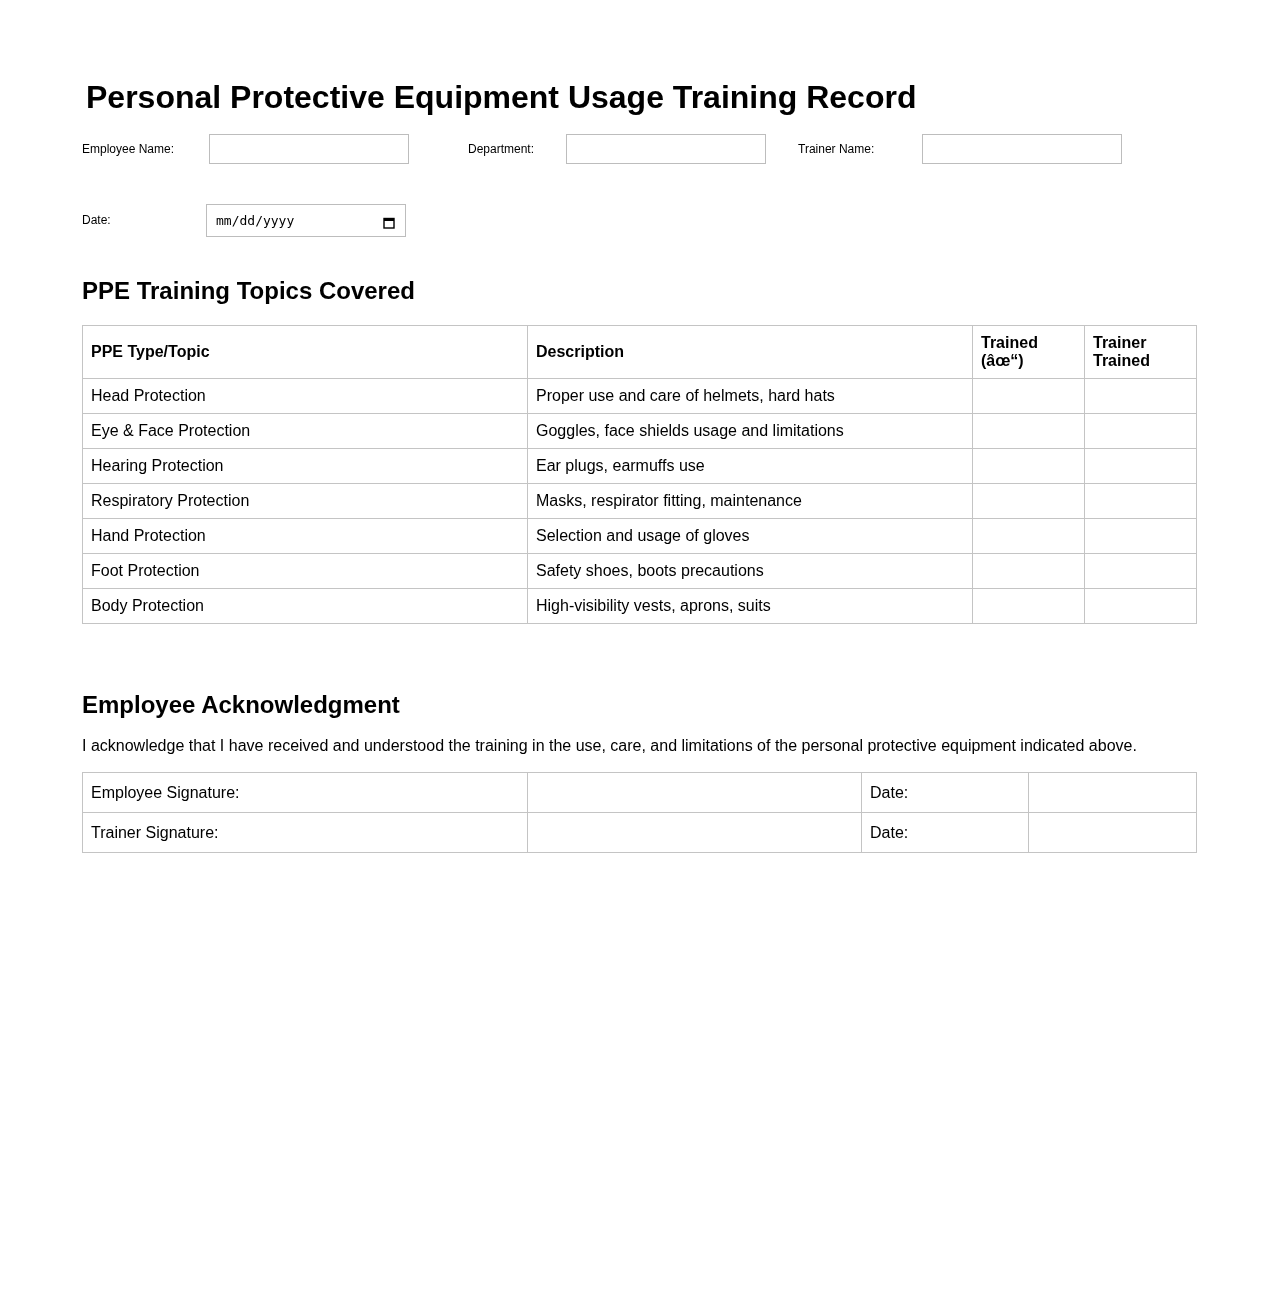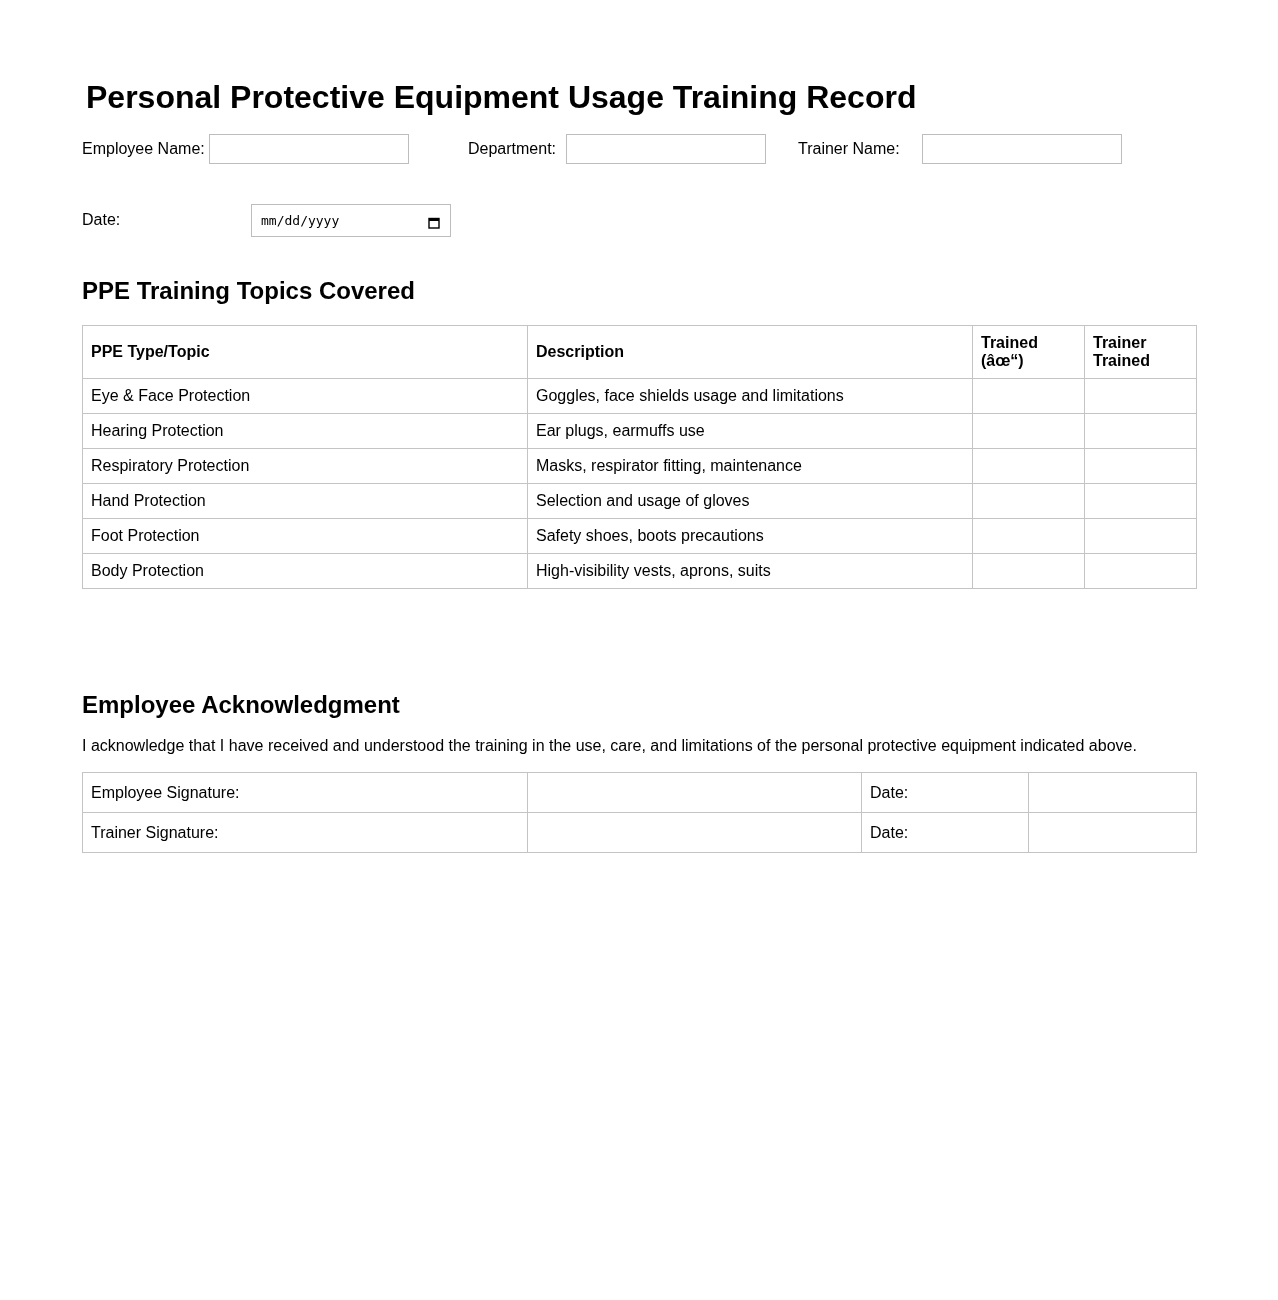--- a/index.html
+++ b/index.html
@@ -8,33 +8,32 @@
     color: #000;
     width: 1278px;
     min-height: 1300px;
   }
   .page { position: relative; padding: 0 83px 0 82px; }
   h1 {
     font-size: 32px; font-weight: bold; margin: 4px;
     position: absolute; left: 82px; top: 75px; white-space: nowrap;
   }
   .field-label {
-    position: absolute; font-size: 16px; line-height: 30px; white-space: nowrap;
+    position: absolute; font-size: 12px; line-height: 30px; white-space: nowrap;
   }
   .text-input {
     position: absolute; box-sizing: border-box; height: 30px; width: 200px;
     border: 1px solid #bdbdbd; background: #fff;
     font-family: "Liberation Sans", sans-serif; font-size: 14px; padding: 0 6px;
   }
   .date-input {
     position: absolute; box-sizing: border-box; height: 33px; width: 200px;
     border: 1px solid #bdbdbd; background: #fff;
     display: flex; align-items: center; justify-content: space-between;
     padding: 0 10px 0 9px;
-    margin-left: 45px;
   }
   .date-text { font-family: "DejaVu Sans Mono", monospace; font-size: 13px; color: #000; letter-spacing: 0px; }
   .cal-icon { width: 12px; height: 12px; position: relative; }
   h2 {
     font-size: 24px; font-weight: bold; margin: 0; position: absolute; left: 82px; white-space: nowrap;
   }
   table {
     position: absolute; left: 82px; width: 1114px; border-collapse: collapse;
     font-size: 16px; table-layout: fixed; padding-left: 20px;
   }
@@ -93,20 +92,26 @@
     <thead>
       <tr>
         <th>PPE Type/Topic</th>
         <th>Description</th>
         <th>Trained (âœ“)</th>
         <th>Trainer Trained</th>
       </tr>
     </thead>
     <tbody>
       <tr>
+        <td>Head Protection</td>
+        <td>Proper use and care of helmets, hard hats</td>
+        <td></td>
+        <td></td>
+      </tr>
+      <tr>
         <td>Eye &amp; Face Protection</td>
         <td>Goggles, face shields usage and limitations</td>
         <td></td>
         <td></td>
       </tr>
       <tr>
         <td>Hearing Protection</td>
         <td>Ear plugs, earmuffs use</td>
         <td></td>
         <td></td>

